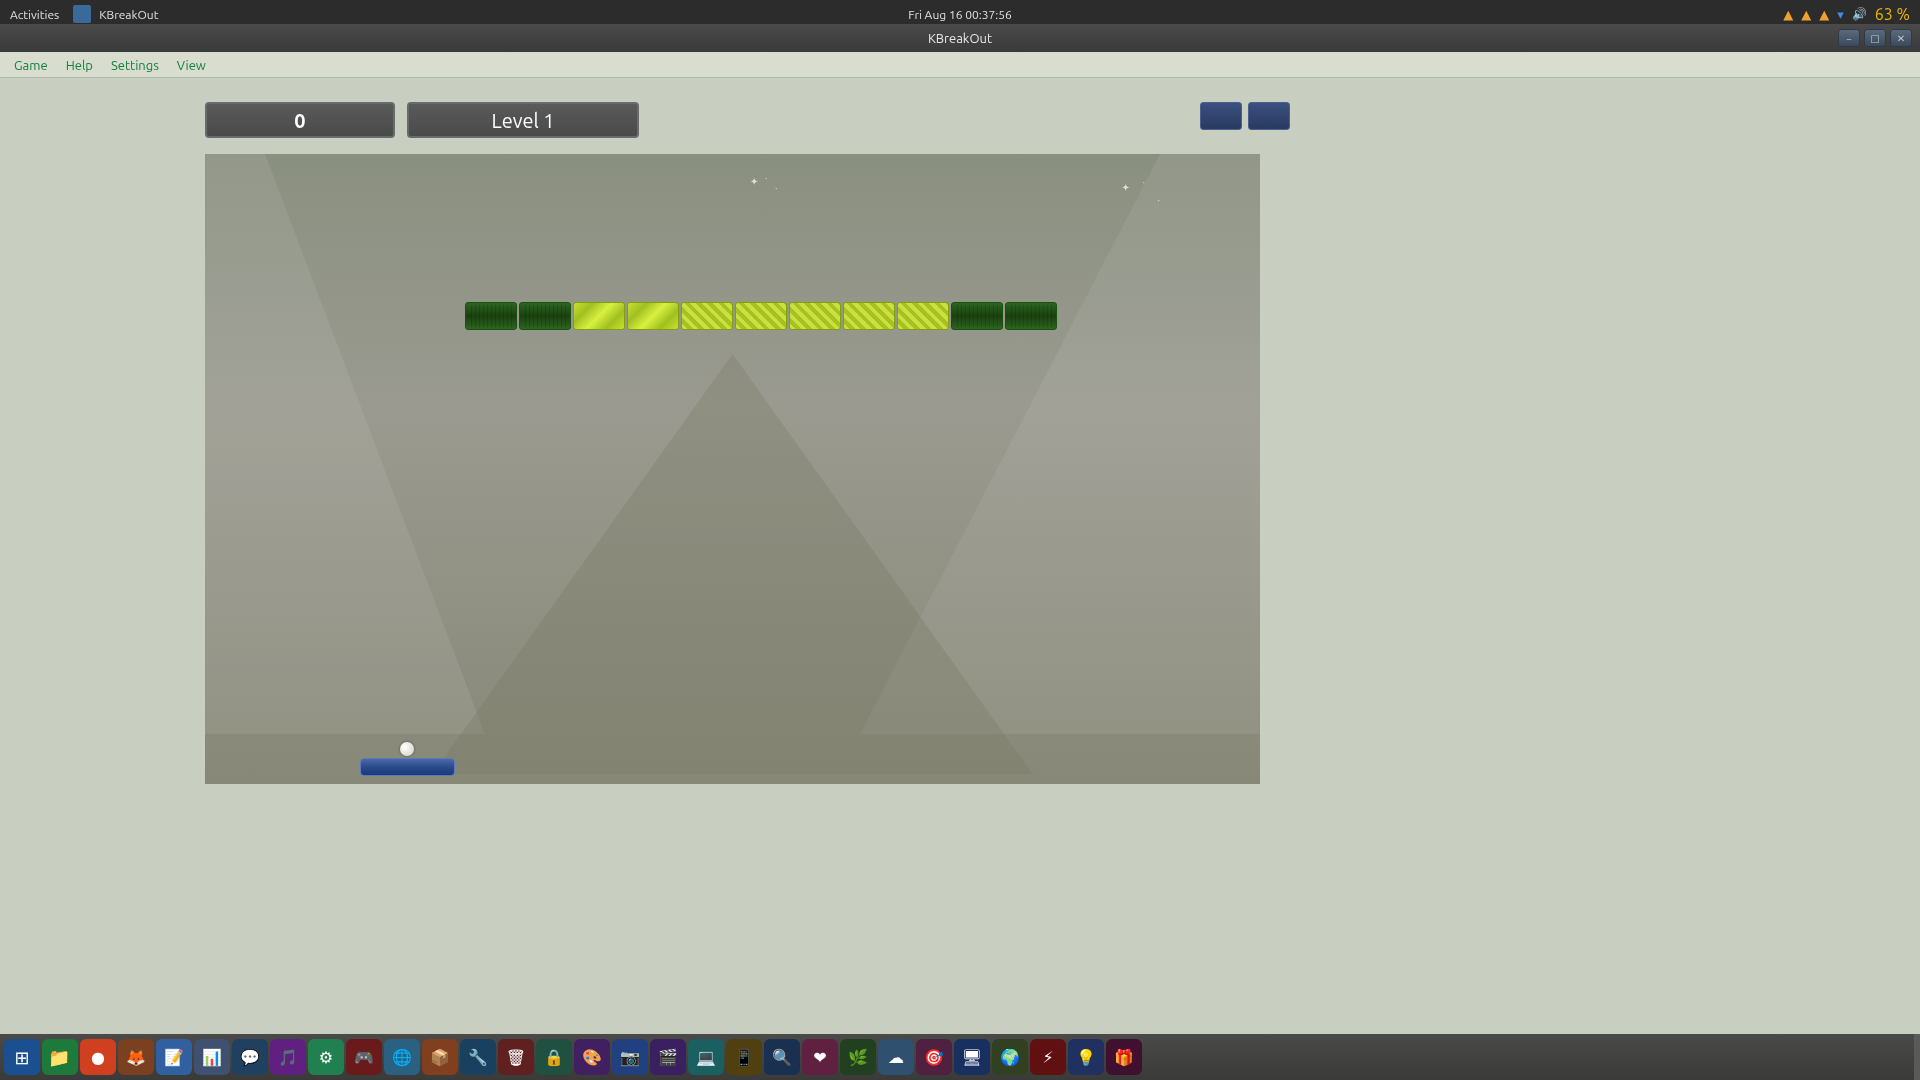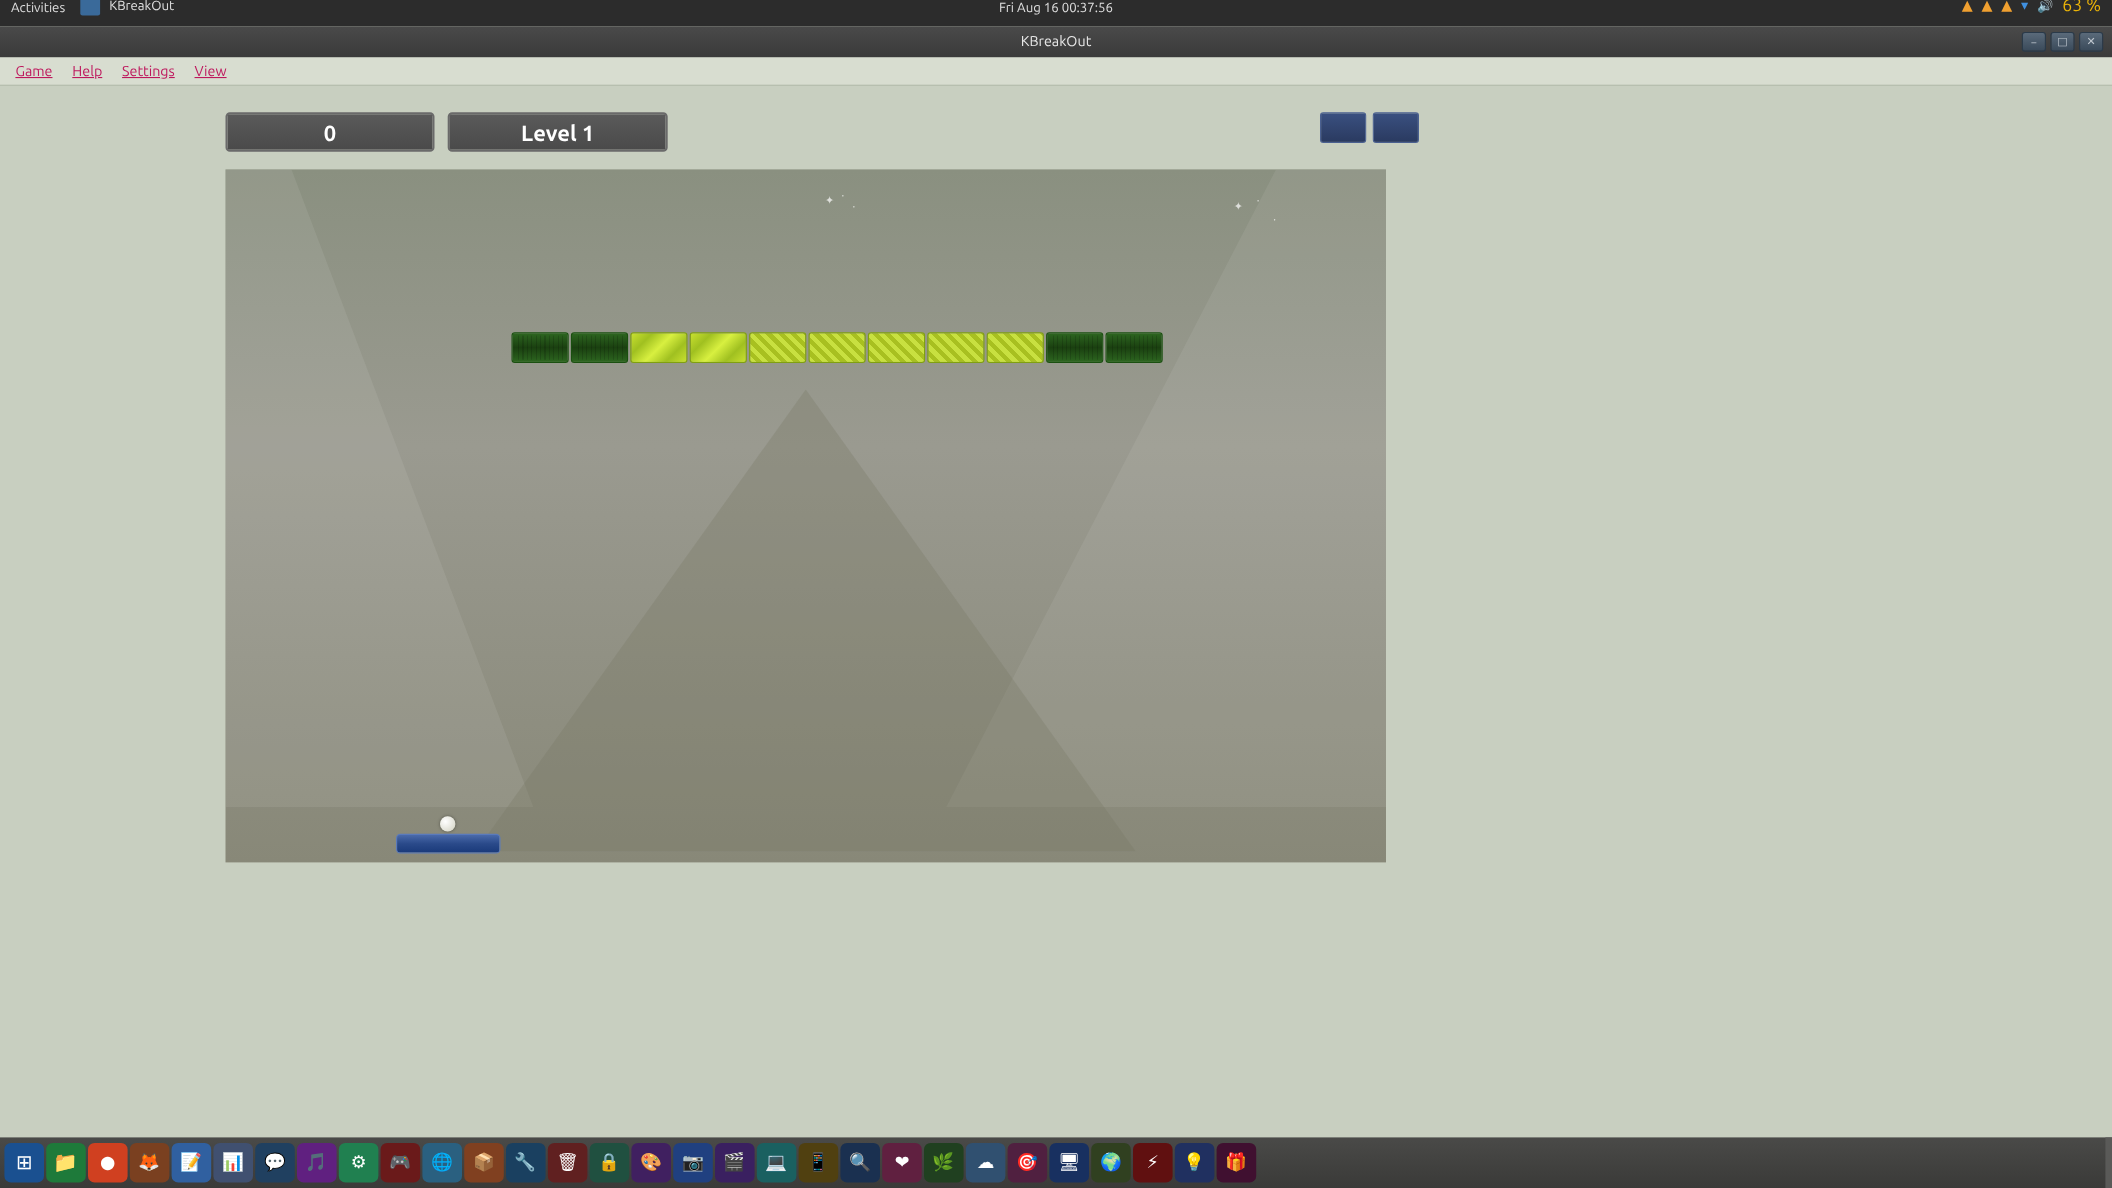--- a/index.html
+++ b/index.html
@@ -11,21 +11,21 @@
       overflow: hidden;
       position: relative;
     }
 
     
     #system-bar {
       width: 1920px;
       height: 24px;
       background: #2c2c2c;
       display: flex;
-      align-items: flex-end;
+      align-items: center;
       padding: 14px 10px;
       color: #e0e0e0;
       font-size: 12px;
       position: relative;
     }
     #activities-btn {
       color: #e0e0e0;
       font-size: 12px;
       cursor: pointer;
       margin-right: 14px;
@@ -118,24 +118,23 @@
       background: #d8ddd0;
       display: flex;
       align-items: center;
       padding: 0 6px;
       border-bottom: 1px solid #b0b8a8;
       gap: 2px;
     }
     .menu-item {
       padding: 2px 8px;
       font-size: 13px;
-      color: #be185d;
+      color: #15803d;
       cursor: pointer;
       border-radius: 2px;
-      text-decoration: underline;
     }
 
     
     #hud {
       position: absolute;
       top: 78px;
       left: 205px;
       width: 1055px;
       display: flex;
       align-items: center;
@@ -152,28 +151,28 @@
       align-items: center;
       justify-content: center;
       color: white;
       font-size: 20px;
       font-weight: bold;
     }
     #level-box {
       background: linear-gradient(to bottom, #5a5a5a, #4a4a4a);
       border: 2px solid #6a6a6a;
       border-radius: 4px;
-      width: 200px;
+      width: 232px;
       height: 36px;
       display: flex;
       align-items: center;
       justify-content: center;
       color: white;
       font-size: 20px;
-      font-weight: bold;
+      font-weight: normal;
     }
     #life-buttons {
       position: absolute;
       top: 78px;
       right: 630px;
       display: flex;
       gap: 6px;
     }
     .life-btn {
       width: 42px;

